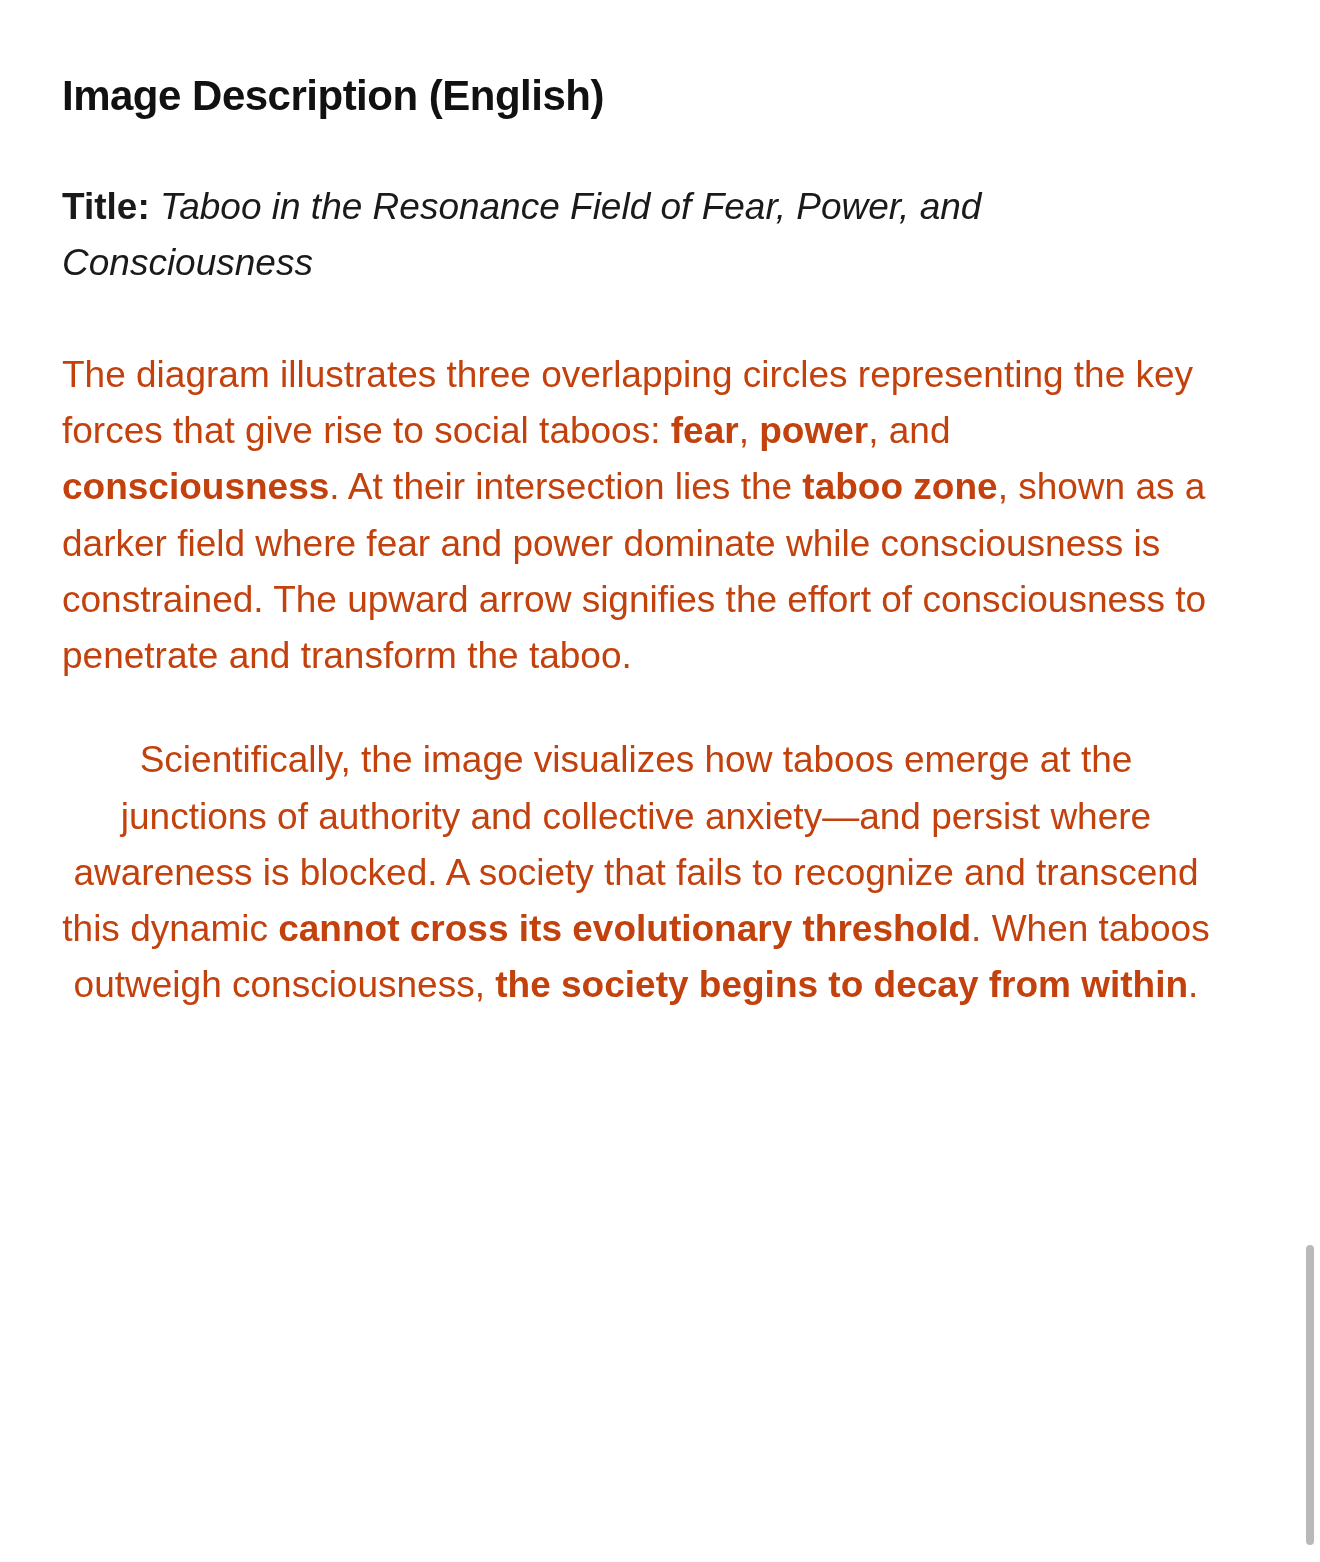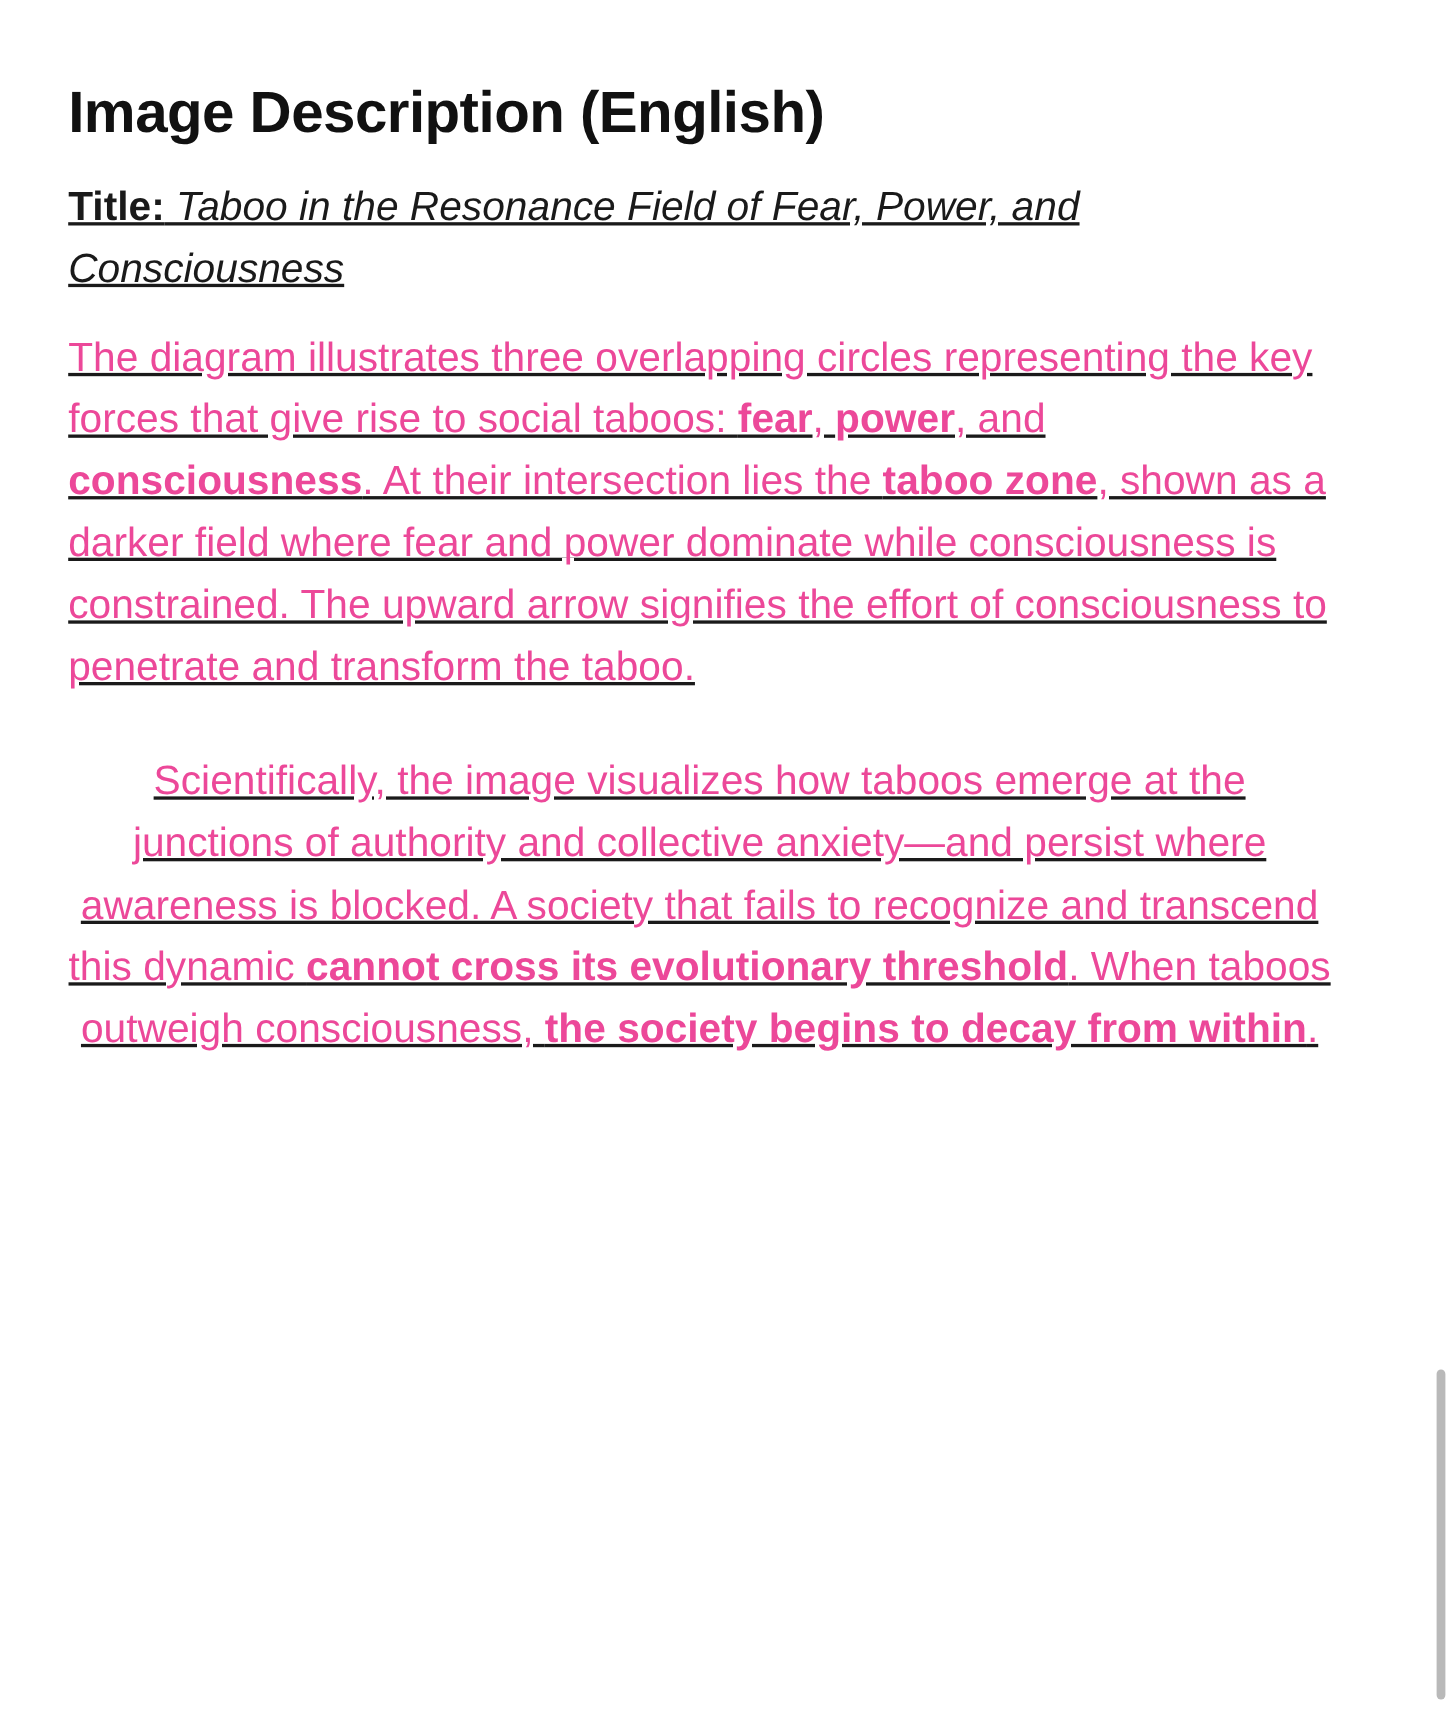--- a/index.html
+++ b/index.html
@@ -15,35 +15,34 @@
     -webkit-font-smoothing: antialiased;
     position: relative;
     overflow: hidden;
   }
   .page {
     box-sizing: border-box;
     padding: 70px 110px 0 62px;
     width: 1320px;
   }
   .doc-heading {
-    font-size: 53px;
+    font-size: 42px;
     font-weight: bold;
     letter-spacing: -0.5px;
     line-height: 1.25;
     margin: 0 0 0 0;
     color: #111111;
   }
   .block {
-    margin-top: 24px;
-    text-decoration: underline;
+    margin-top: 56px;
   }
   .para {
     font-size: 37px;
     line-height: 1.52;
-    color: #ec4899;
+    color: #c2410c;
     margin: 0;
   }
   .para + .para {
     margin-top: 48px;
     text-align: center;
   }
   .title-line {
     font-size: 37px;
     line-height: 1.52;
     margin: 0;

